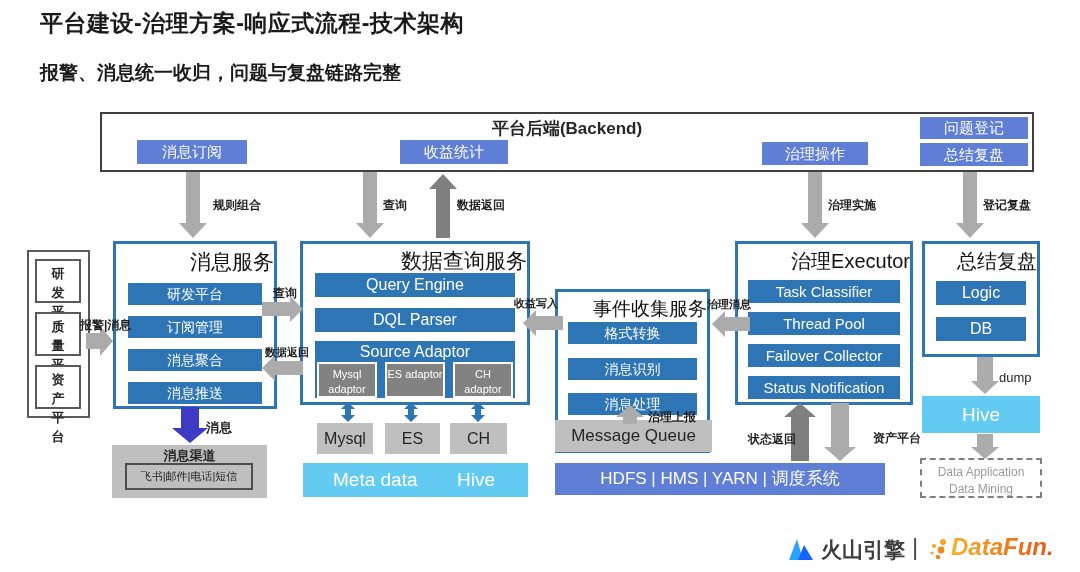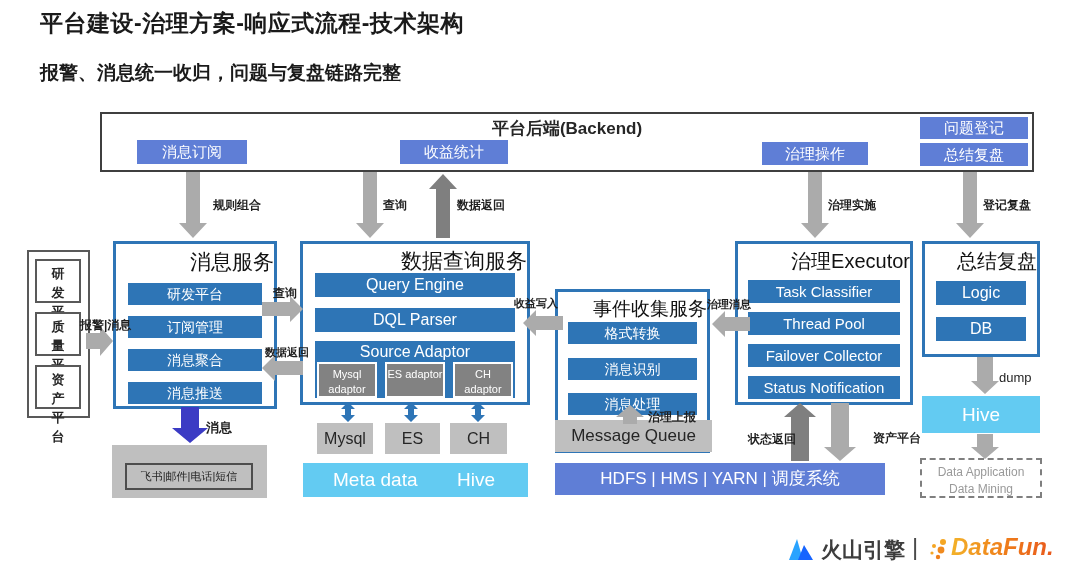--- a/index.html
+++ b/index.html
@@ -90,20 +90,21 @@
     <div class="abs bar" style="left:10px;top:132px;width:152px;height:23px;line-height:23px;font-size:15px;">Status Notification</div>
   </div>
 
   <div class="abs module" style="left:922px;top:241px;width:118px;height:116px;z-index:2;">
     <div class="abs module-title" style="top:4px;font-size:20px;">总结复盘</div>
     <div class="abs bar" style="left:11px;top:37px;width:90px;height:24px;line-height:24px;font-size:16px;">Logic</div>
     <div class="abs bar" style="left:11px;top:73px;width:90px;height:24px;line-height:24px;font-size:16px;">DB</div>
   </div>
 
   <div class="abs graybox" style="left:112px;top:445px;width:155px;height:53px;z-index:2;">
+    <div class="abs" style="left:0;right:0;top:2px;text-align:center;font-size:13px;font-weight:700;">消息渠道</div>
     <div class="abs" style="left:13px;top:18px;width:128px;height:27px;border:2px solid #4d4d4d;font-size:11px;line-height:23px;text-align:center;">飞书|邮件|电话|短信</div>
   </div>
 
   <div class="abs graybox" style="left:317px;top:423px;width:56px;height:31px;line-height:31px;font-size:16px;z-index:2;">Mysql</div>
   <div class="abs graybox" style="left:385px;top:423px;width:55px;height:31px;line-height:31px;font-size:16px;z-index:2;">ES</div>
   <div class="abs graybox" style="left:450px;top:423px;width:57px;height:31px;line-height:31px;font-size:16px;z-index:2;">CH</div>
 
   <div class="abs skybar" style="left:303px;top:463px;width:225px;height:34px;z-index:2;">
     <span class="abs" style="left:30px;top:0;line-height:34px;font-size:19px;">Meta data</span>
     <span class="abs" style="left:154px;top:0;line-height:34px;font-size:19px;">Hive</span>

